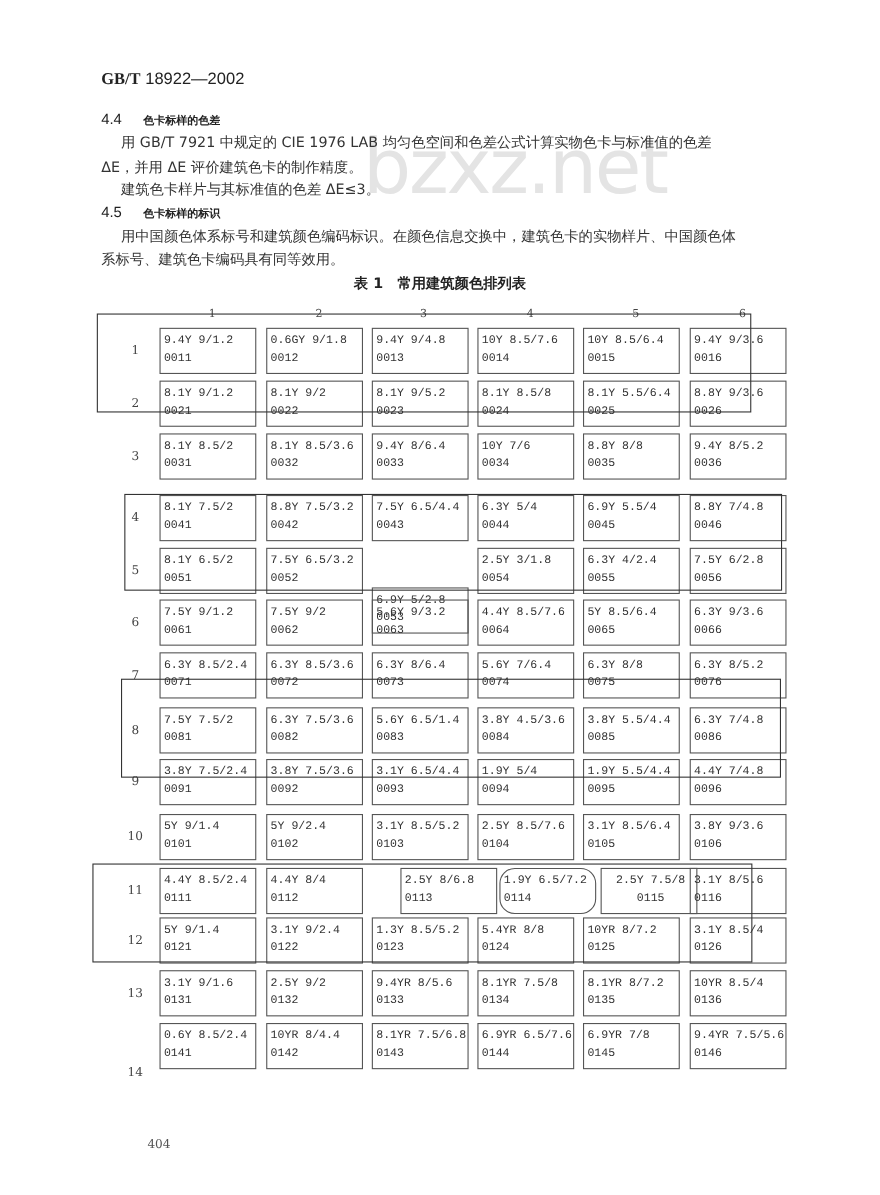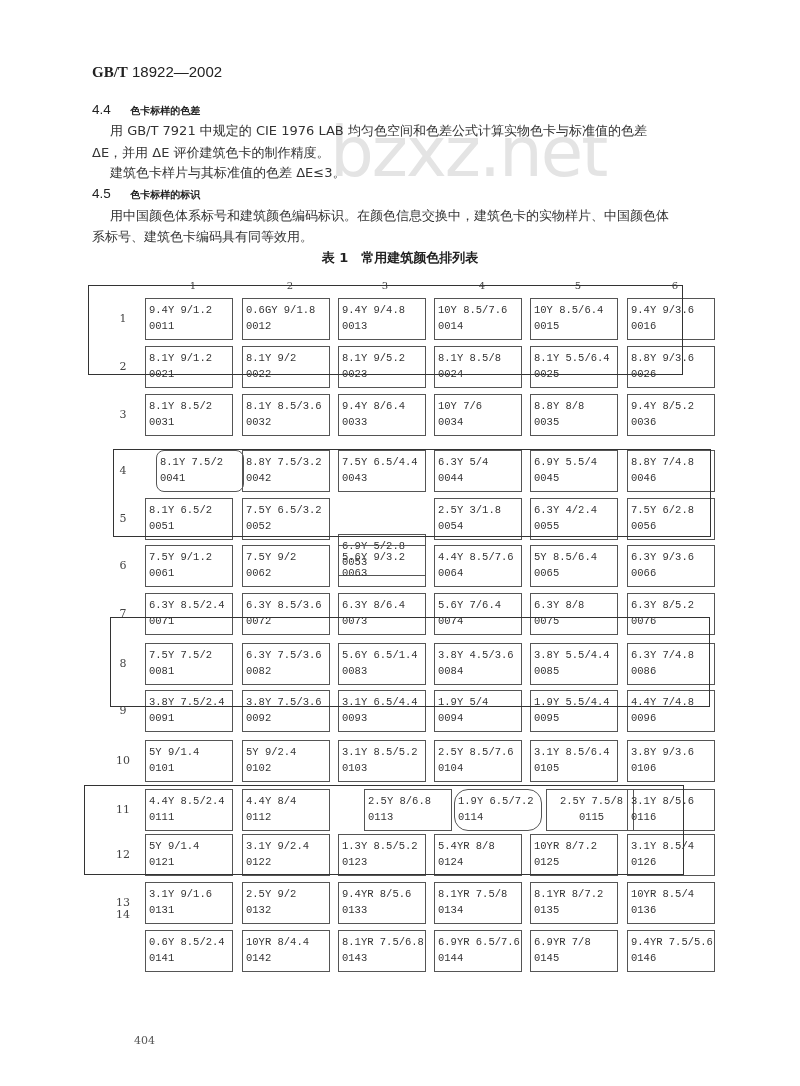--- a/index.html
+++ b/index.html
@@ -158,21 +158,21 @@
     </div>
     <div class="cell" style="left: 530px; top: 394px;">
       <span class="notation">8.8Y 8/8</span>
       <span class="code">0035</span>
     </div>
     <div class="cell" style="left: 627px; top: 394px;">
       <span class="notation">9.4Y 8/5.2</span>
       <span class="code">0036</span>
     </div>
     <div class="row-head" style="top: 464px;">4</div>
-    <div class="cell" style="left: 156px; top: 450px; border-radius: 8px;">
+    <div class="cell" style="left: 145px; top: 450px;">
       <span class="notation">8.1Y 7.5/2</span>
       <span class="code">0041</span>
     </div>
     <div class="cell" style="left: 242px; top: 450px;">
       <span class="notation">8.8Y 7.5/3.2</span>
       <span class="code">0042</span>
     </div>
     <div class="cell" style="left: 338px; top: 450px;">
       <span class="notation">7.5Y 6.5/4.4</span>
       <span class="code">0043</span>
@@ -407,21 +407,21 @@
       <span class="code">0134</span>
     </div>
     <div class="cell" style="left: 530px; top: 882px;">
       <span class="notation">8.1YR 8/7.2</span>
       <span class="code">0135</span>
     </div>
     <div class="cell" style="left: 627px; top: 882px;">
       <span class="notation">10YR 8.5/4</span>
       <span class="code">0136</span>
     </div>
-    <div class="row-head" style="top: 908px;">14</div>
+    <div class="row-head" style="top: 968px;">14</div>
     <div class="cell" style="left: 145px; top: 930px;">
       <span class="notation">0.6Y 8.5/2.4</span>
       <span class="code">0141</span>
     </div>
     <div class="cell" style="left: 242px; top: 930px;">
       <span class="notation">10YR 8/4.4</span>
       <span class="code">0142</span>
     </div>
     <div class="cell" style="left: 338px; top: 930px;">
       <span class="notation">8.1YR 7.5/6.8</span>

